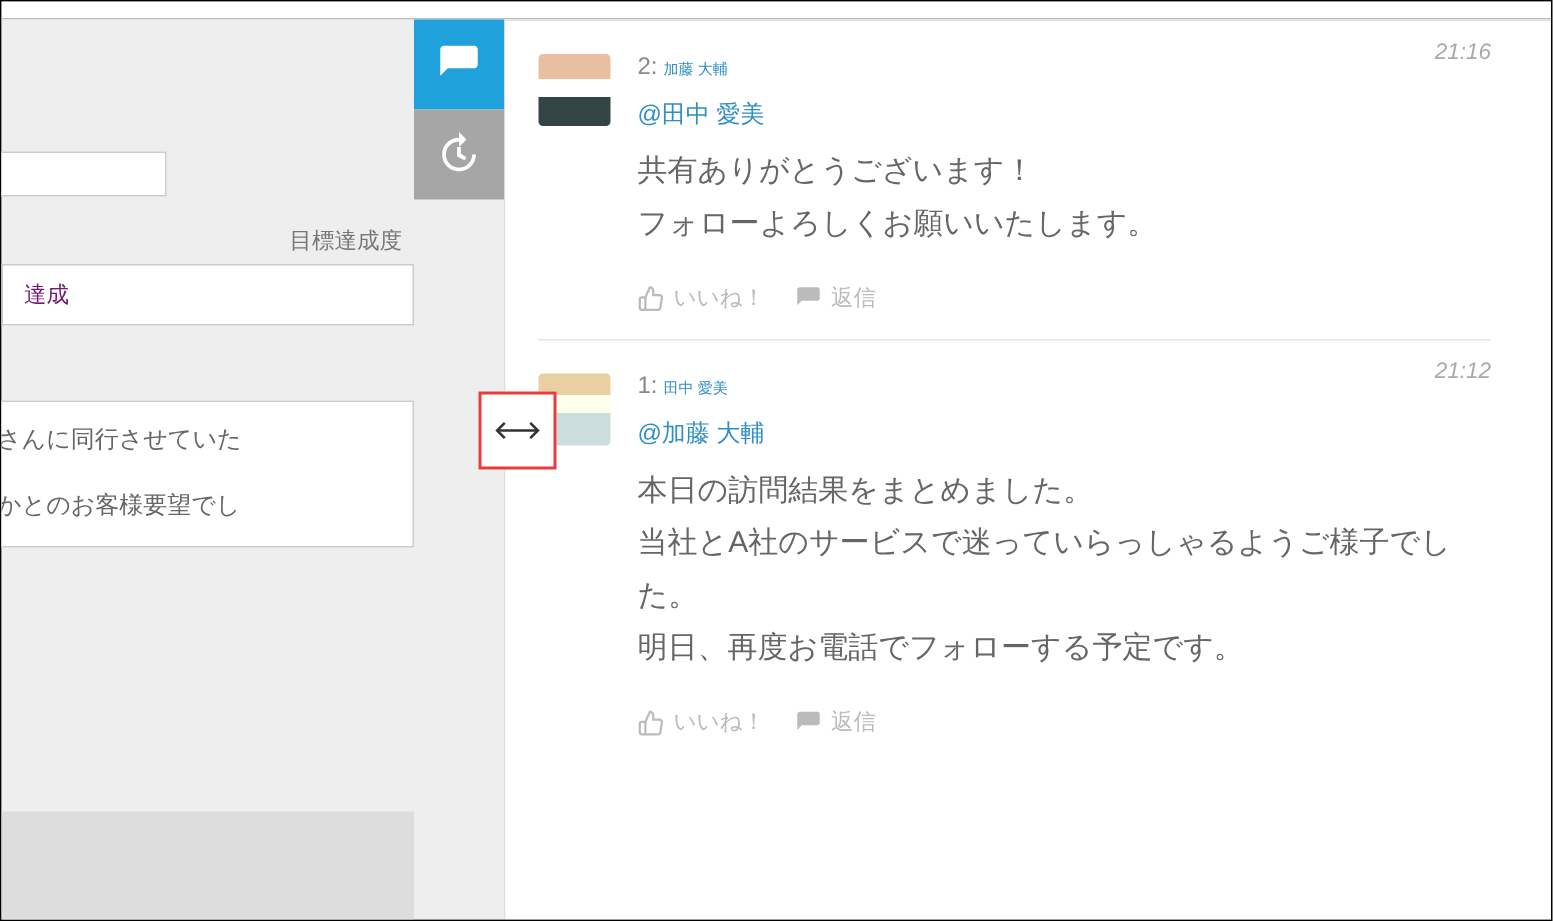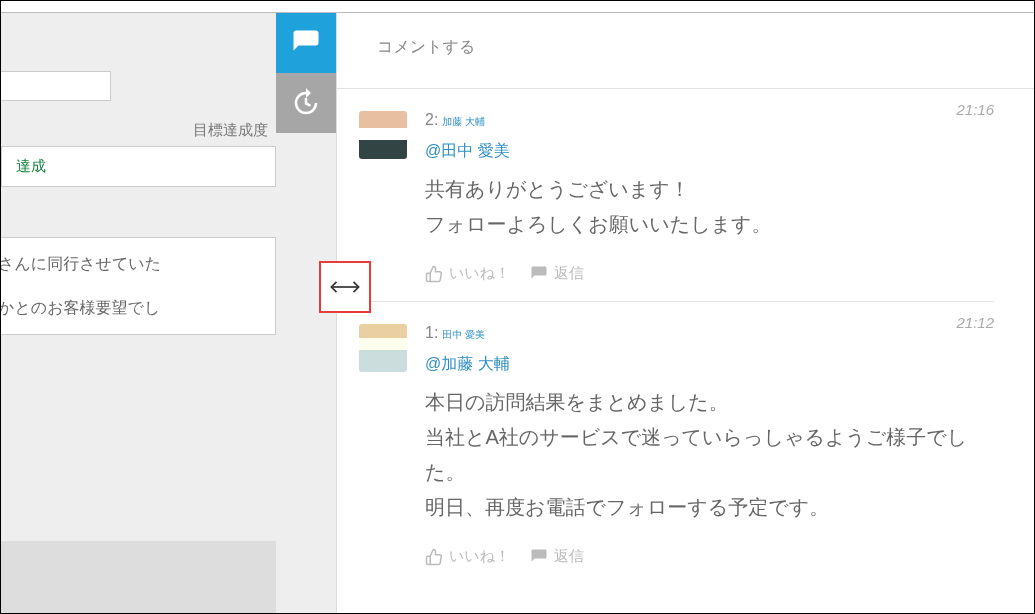--- a/index.html
+++ b/index.html
@@ -1,23 +1,23 @@
 <!DOCTYPE html>
 <html><head>
 <meta charset="utf-8">
 <style>
 * { box-sizing: border-box; margin: 0; padding: 0; }
 body { font-family: "Hiragino Kaku Gothic Pro", "Meiryo", sans-serif; font-size: 15px; color: #666; background: #fff; }
 .frame { width: 1035px; height: 614px; border: 1px solid #000; position: relative; overflow: hidden; }
 .topbar { height: 12px; border-bottom: 1px solid #bbb; background: #fff; }
 .content { display: flex; height: calc(100% - 12px); }
-.left { width: 275px; background: #eee; position: relative; padding-top: 58px; }
+.left { width: 275px; background: #eee; position: relative; padding-top: 88px; }
 .field-box { background: #fff; border: 1px solid #ccc; height: 30px; margin: 0 0 20px 0; width: 120px; margin-left: -10px; }
 .left-label { text-align: right; padding-right: 8px; color: #777; font-size: 15px; margin-bottom: 6px; }
-.left-value { background: #fff; border: 1px solid #ccc; padding: 10px 14px; margin-left: 85px; margin-bottom: 20px; min-height: 40px; font-size: 15px; color: #15803d; }
+.left-value { background: #fff; border: 1px solid #ccc; padding: 10px 14px; margin-left: 85px; margin-bottom: 20px; min-height: 40px; font-size: 15px; color: #701a75; }
 .left-block-1 { margin-bottom: 18px; }
 .left-text-row { background: #fff; padding: 10px 0; font-size: 16px; color: #666; margin-left: -10px; line-height: 2; border: 1px solid #ccc; }
 .left-bottom-strip { position: absolute; bottom: 0; left: 0; right: 0; height: 72px; background: #ddd; }
 .left-value-tight { margin-left: 0; }
 
 .tabs { width: 60px; background: #eee; display: flex; flex-direction: column; align-items: flex-start; }
 .tab { width: 60px; height: 60px; display: flex; align-items: center; justify-content: center; cursor: pointer; }
 .tab.active { background: #1fa1db; }
 .tab.inactive { background: #a6a6a6; }
 .icon-comment-fill { fill: #fff; }
@@ -79,21 +79,20 @@
       <div class="tab inactive">
         <svg width="30" height="30" viewBox="0 0 24 24">
             <path class="icon-history-fill" d="M12 3a9 9 0 1 0 9 9h-2a7 7 0 1 1-7-7v3l4-4-4-4v3zm1 5h-2v5l4 2 1-1.6-3-1.8V8z"></path>
           </svg>
       </div>
     </div>
 
     <div class="separator-vert"></div>
 
     <div class="right">
-      <div class="compose-row">コメントする</div>
       <div class="divider"></div>
 
       <div class="comment">
         <div class="avatar"></div>
         <div class="comment-body">
           <div class="comment-header">
             <span class="comment-num">2:</span>
             <a class="comment-author">加藤 大輔</a>
           </div>
           <span class="comment-time">21:16</span>

